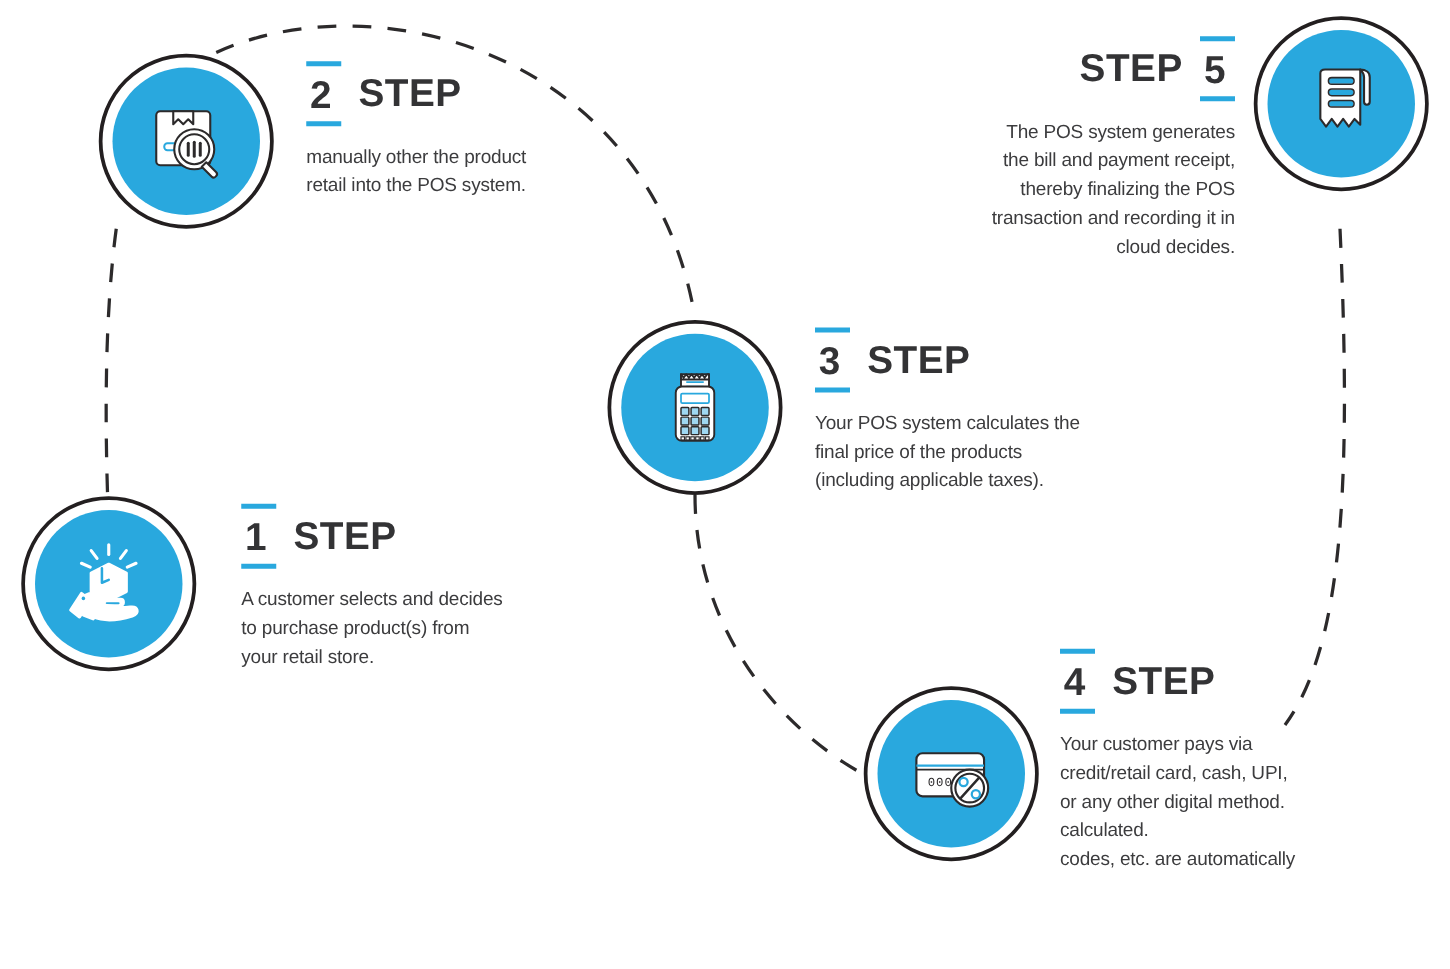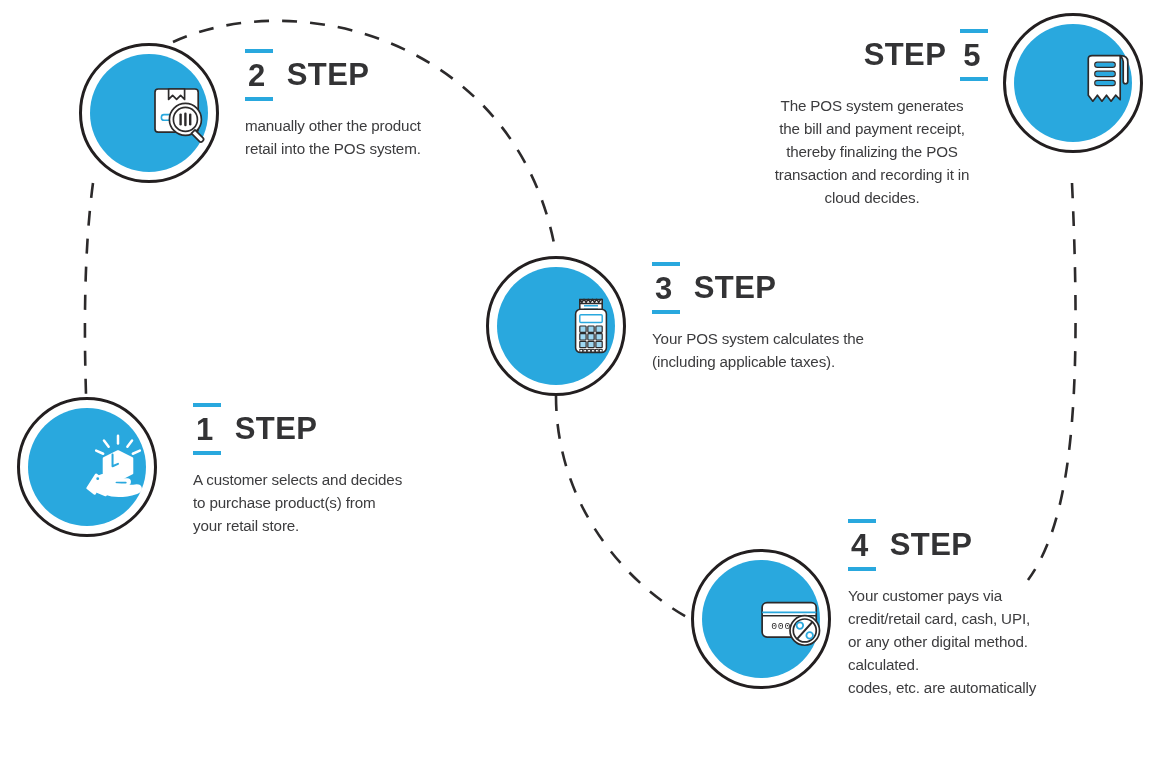--- a/index.html
+++ b/index.html
@@ -25,21 +25,21 @@
     background:#ffffff;
   }
   .disc{
     position:absolute;
     left:11px;top:11px;right:11px;bottom:11px;
     border-radius:50%;
     background:#29a8de;
   }
   .glyph{
     position:absolute;left:0;top:0;width:100%;height:100%;
-    display:flex;align-items:center;justify-content:flex-end;
+    display:flex;align-items:center;justify-content:center;
   }
   .glyph svg{display:block;}
 
   
   .block{position:absolute;}
   .head{
     display:flex;align-items:flex-end;
     gap:14px;
   }
   .numwrap{
@@ -65,21 +65,21 @@
     font-size:15.2px;
     line-height:1.52;
     color:#3c3c3e;
     letter-spacing:-.15px;
   }
   .body div{white-space:pre;}
 
   
   .head.rev{flex-direction:row;}
   .head.rev .word{padding-bottom:11px;}
-  .block.ralign .body{text-align:center;}
+  .block.ralign .body{text-align:right;}
 </style>
 </head>
 <body>
 
 <div id="stage">
 
   <svg id="connectors" viewBox="0 0 1160 775" xmlns="http://www.w3.org/2000/svg">
     <g fill="none" stroke="#2c2a2b" stroke-width="2.6" stroke-linecap="butt" stroke-dasharray="15 13">
 
       <path d="M 93 183 C 84 250 84 330 86 394"></path>
@@ -205,20 +205,21 @@
 
   <div class="block" style="left:652px;top:262px;width:300px;">
     <div class="head">
       <span class="numwrap">
         <span class="num">3</span>
       </span>
       <span class="word">STEP</span>
     </div>
     <div class="body">
       <div>Your POS system calculates the</div>
+      <div>final price of the products</div>
       <div>(including applicable taxes).</div>
     </div>
   </div>
 
   <div class="node" style="left:691px;top:549px;width:140px;height:140px;">
     <div class="ring"></div>
     <div class="disc"></div>
     <div class="glyph">
       <svg width="82" height="82" viewBox="0 0 100 100">
         <g stroke="#2c2a2b" stroke-width="2.1" stroke-linejoin="round">

